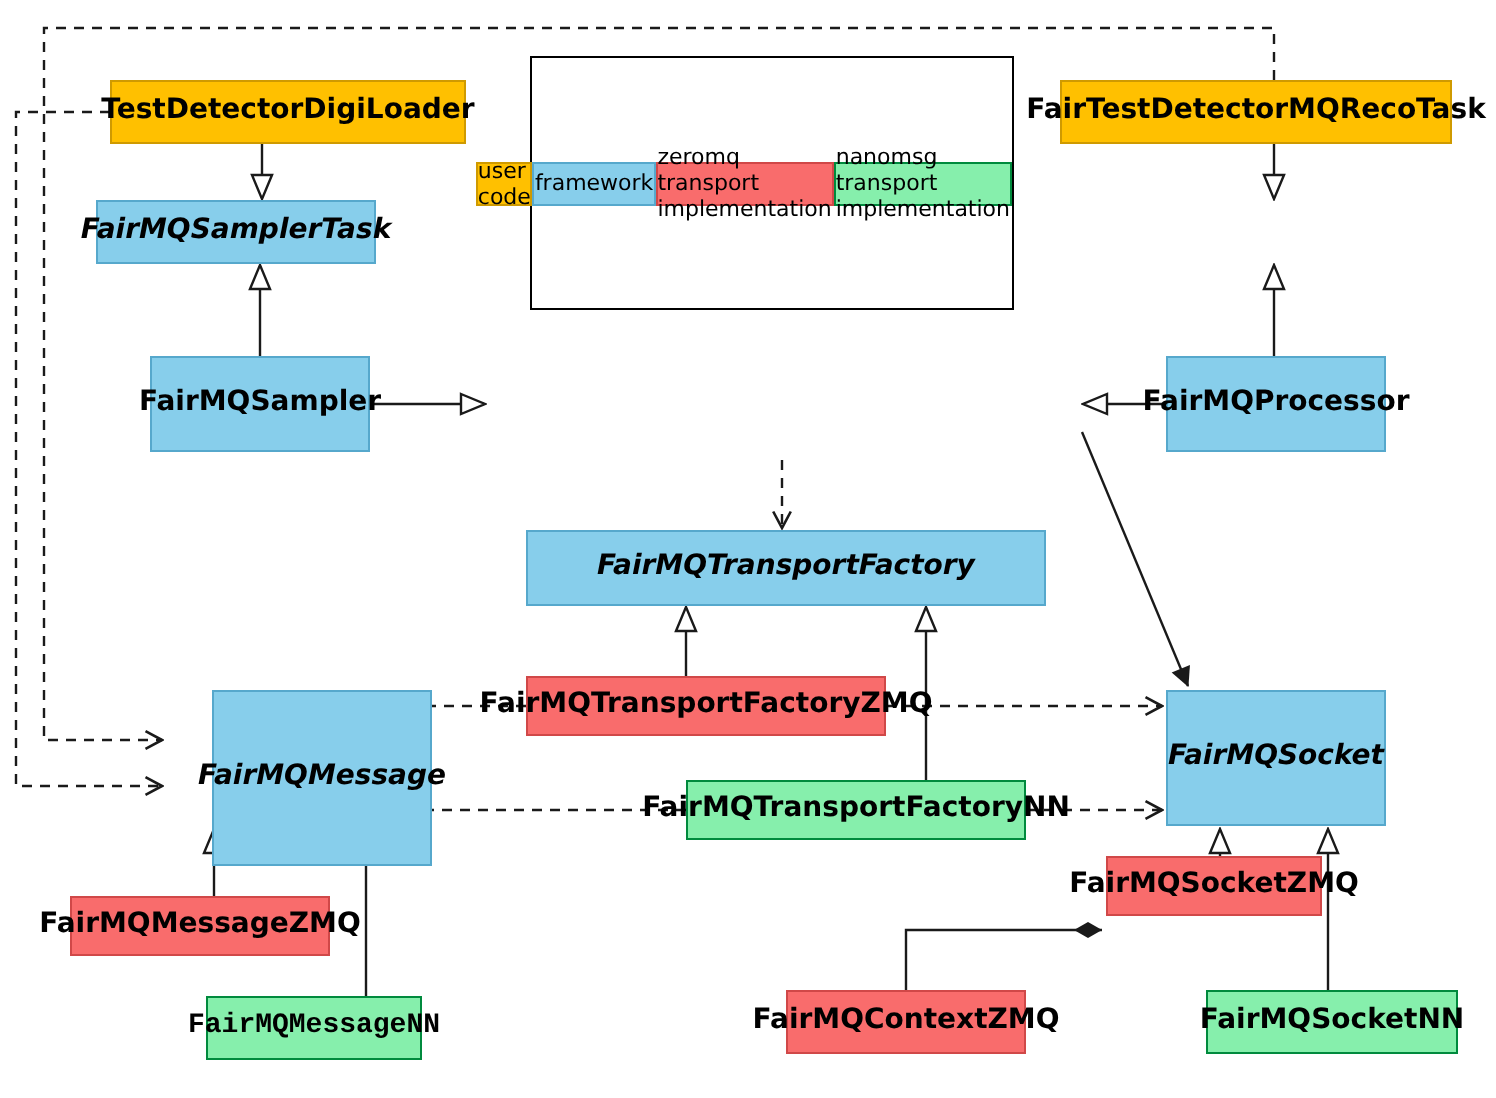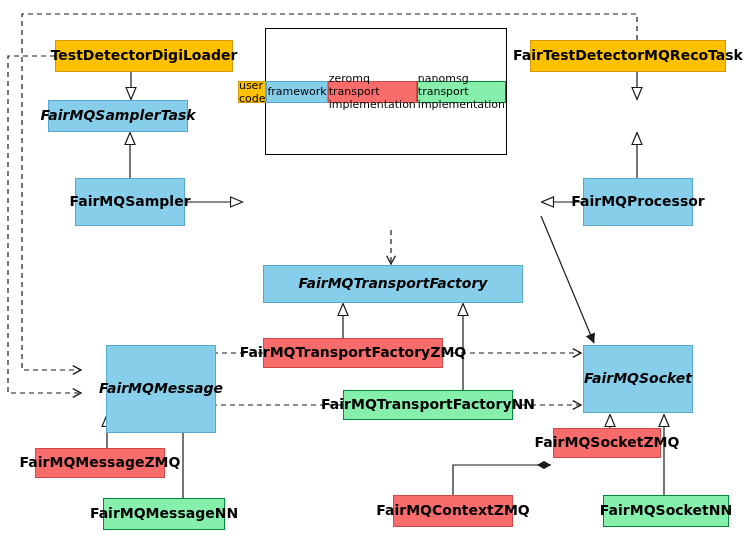--- a/index.html
+++ b/index.html
@@ -129,19 +129,19 @@
 
   <div class="node c-fw abstract" style="left:263px; top:265px; width:260px; height:38px;">FairMQTransportFactory</div>
 
   <div class="node c-zmq" style="left:263px; top:338px; width:180px; height:30px;">FairMQTransportFactoryZMQ</div>
   <div class="node c-nn" style="left:343px; top:390px; width:170px; height:30px;">FairMQTransportFactoryNN</div>
 
   <div class="node c-fw abstract" style="left:82px;  top:345px; width:110px; height:88px;margin-left:24px;">FairMQMessage</div>
   <div class="node c-fw abstract" style="left:583px; top:345px; width:110px; height:68px;">FairMQSocket</div>
 
   <div class="node c-zmq" style="left:35px;  top:448px; width:130px; height:30px;">FairMQMessageZMQ</div>
-  <div class="node c-nn" style="left:103px; top:498px; width:122px; height:32px;">FairMQMessageNN</div>
+  <div class="node c-nn" style="left:103px; top:498px; width:108px; height:32px;font-family:Liberation Mono, monospace;">FairMQMessageNN</div>
 
   <div class="node c-zmq" style="left:393px; top:495px; width:120px; height:32px;">FairMQContextZMQ</div>
   <div class="node c-zmq" style="left:553px; top:428px; width:108px; height:30px;">FairMQSocketZMQ</div>
   <div class="node c-nn" style="left:603px; top:495px; width:126px; height:32px;">FairMQSocketNN</div>
 
 </div>
 
 </body></html>

